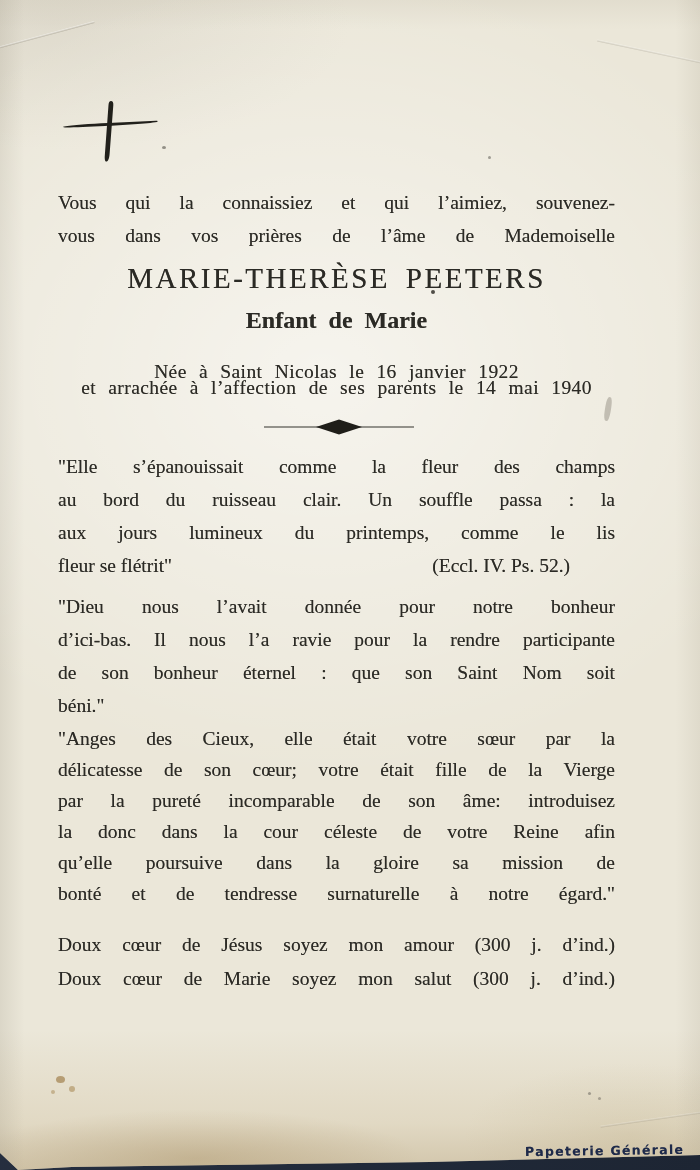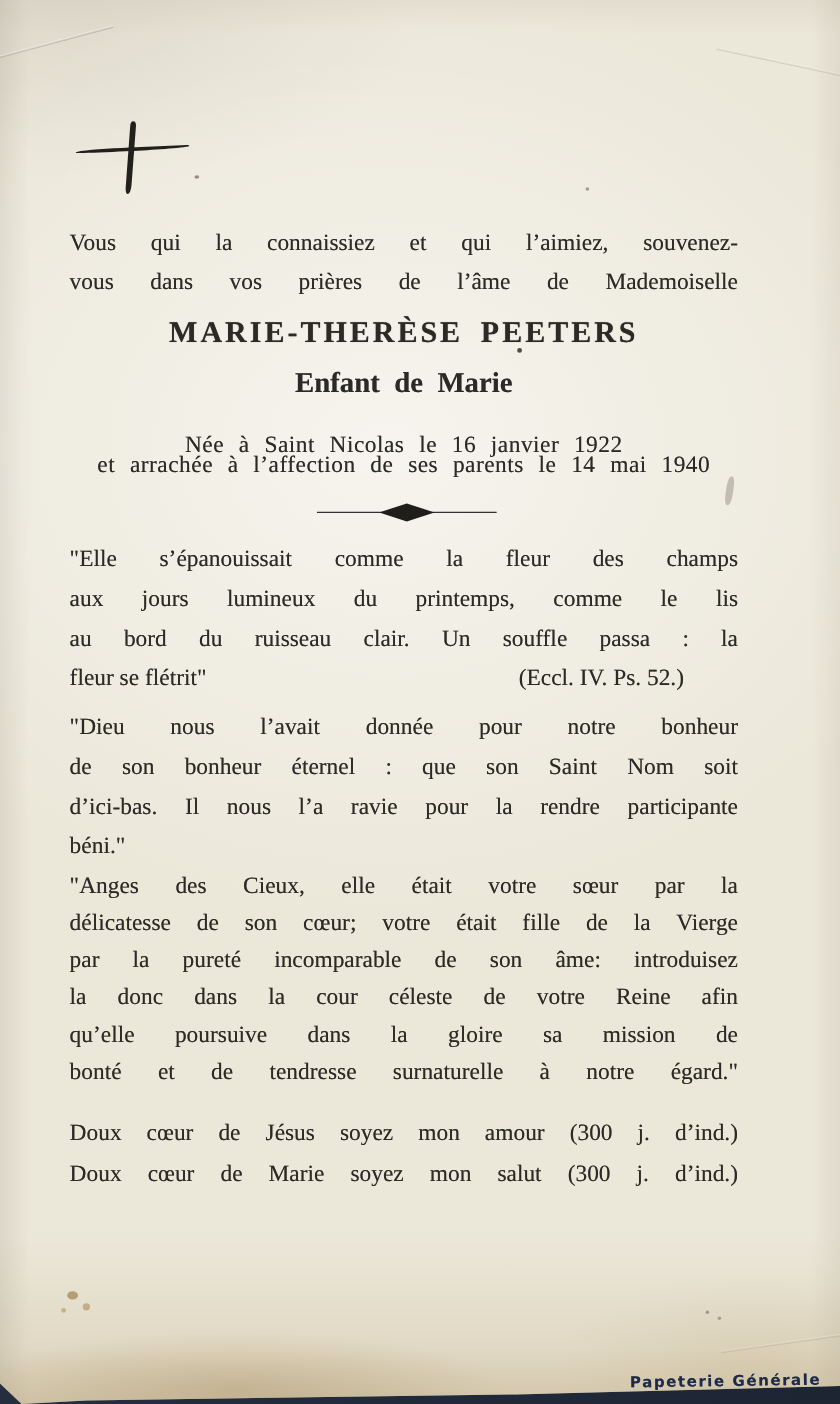--- a/index.html
+++ b/index.html
@@ -23,21 +23,21 @@
       radial-gradient(ellipse 230px 100px at 90% 97%, rgba(205,195,165,0.35), rgba(0,0,0,0) 72%),
       radial-gradient(ellipse 420px 180px at 8% 2%, rgba(214,209,196,0.55), rgba(0,0,0,0) 70%);
     clip-path: polygon(0 0, 700px 0, 700px 1155px, 430px 1162px, 72px 1167px, 18px 1170px, 0 1153px);
     color: #2b2a25;
   }
   .txt { position: absolute; left: 58px; width: 557px; font-size: 19.5px; line-height: 33px;
          text-shadow: 0 0 0.5px rgba(43,42,37,0.55); }
   .jl  { text-align: justify; text-align-last: justify; }
   .ctr { text-align: center; word-spacing: 7px; letter-spacing: 0.4px; }
   .name-line {
-    font-size: 25px; font-weight: 700; letter-spacing: 2.5px;
+    font-size: 29px; font-weight: 400; letter-spacing: 2.5px;
     line-height: 36px; text-align: center; word-spacing: 6px;
     text-shadow: 0 0 0.6px rgba(43,42,37,0.7);
   }
   .subtitle-line { font-size: 24px; font-weight: 700; line-height: 30px; text-align: center; word-spacing: 6px; }
   .lh31 .ln { line-height: 31px; }
   .q1-last { display: flex; justify-content: space-between; padding-right: 45px; box-sizing: border-box; }
   .credit {
     position: absolute; right: 16px; top: 1143px;
     font-family: "DejaVu Sans", "Liberation Sans", sans-serif;
     font-size: 12.5px; font-weight: 700; letter-spacing: 1.3px;
@@ -86,32 +86,32 @@
     <div class="txt ctr" style="top:356px; line-height:31px">Née à Saint Nicolas le 16 janvier 1922</div>
     <div class="txt ctr" style="top:372px; line-height:31px">et arrachée à l’affection de ses parents le 14 mai 1940</div>
 
     <svg class="divider" width="150" height="16" viewBox="0 0 150 16" aria-hidden="true">
       <line x1="0" y1="8" x2="150" y2="8" stroke="#33322c" stroke-width="1.1"></line>
       <polygon points="75,0.5 98,8 75,15.5 52,8" fill="#1f1e19"></polygon>
     </svg>
 
     <div class="txt" style="top:450px">
       <div class="jl">"Elle s’épanouissait comme la fleur des champs</div>
+      <div class="jl">au bord du ruisseau clair. Un souffle passa : la</div>
       <div class="jl">aux jours lumineux du printemps, comme le lis</div>
-      <div class="jl">au bord du ruisseau clair. Un souffle passa : la</div>
       <div class="q1-last">
         <span>fleur se flétrit"</span>
         <span>(Eccl. IV. Ps. 52.)</span>
       </div>
     </div>
 
     <div class="txt" style="top:590px">
       <div class="jl">"Dieu nous l’avait donnée pour notre bonheur</div>
+      <div class="jl">d’ici-bas. Il nous l’a ravie pour la rendre participante</div>
       <div class="jl">de son bonheur éternel : que son Saint Nom soit</div>
-      <div class="jl">d’ici-bas. Il nous l’a ravie pour la rendre participante</div>
       <div>béni."</div>
     </div>
 
     <div class="txt lh31" style="top:723px">
       <div class="jl ln">"Anges des Cieux, elle était votre sœur par la</div>
       <div class="jl ln">délicatesse de son cœur; votre était fille de la Vierge</div>
       <div class="jl ln">par la pureté incomparable de son âme: introduisez</div>
       <div class="jl ln">la donc dans la cour céleste de votre Reine afin</div>
       <div class="jl ln">qu’elle poursuive dans la gloire sa mission de</div>
       <div class="jl ln">bonté et de tendresse surnaturelle à notre égard."</div>

